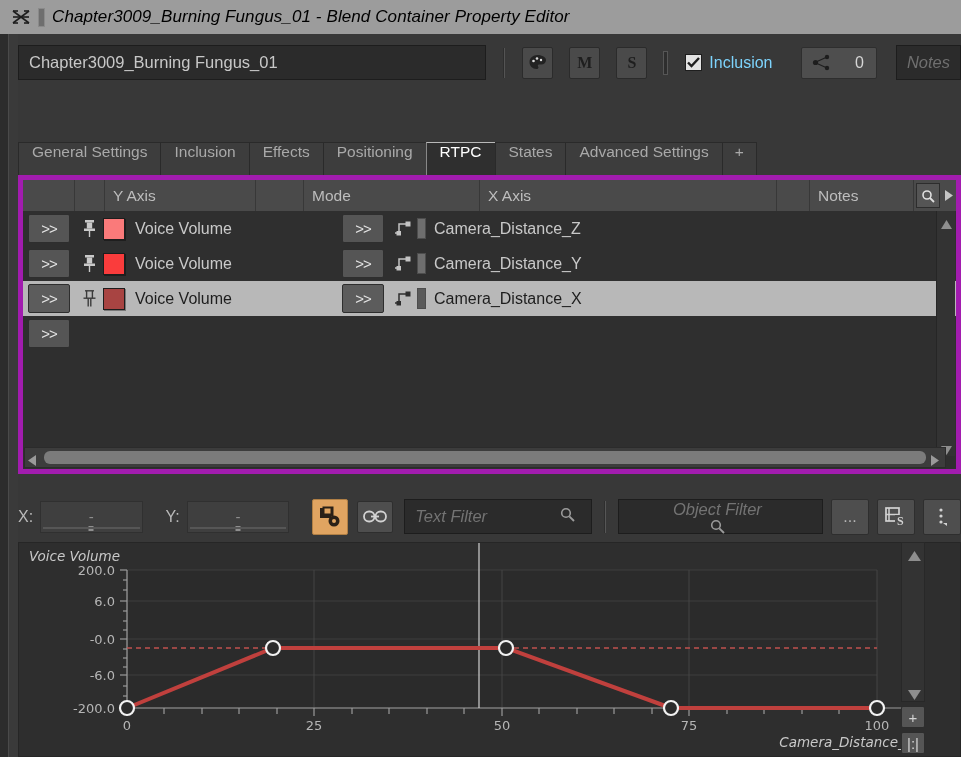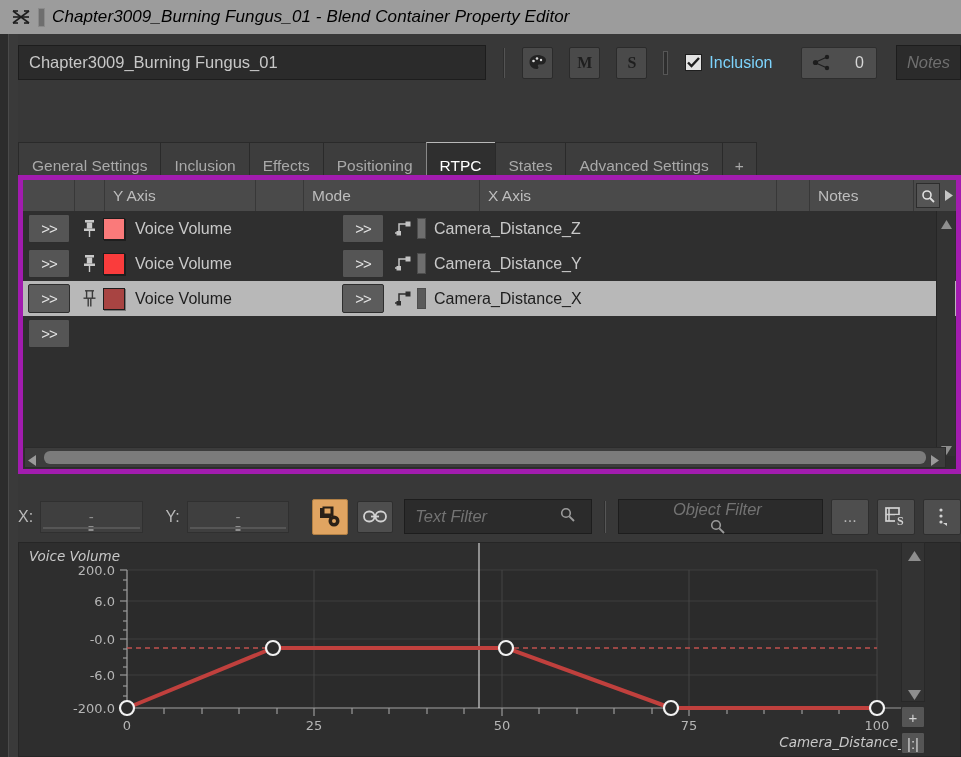--- a/index.html
+++ b/index.html
@@ -88,21 +88,21 @@
   }
 
   
   .tabs {
     position: absolute; left: 18px; top: 108px; height: 33px;
     display: flex; align-items: flex-end;
   }
   .tab {
     height: 33px; padding: 0 13px; background: #3d3d3d;
     border: 1px solid #2a2a2a; border-bottom: none; margin-right: -1px;
-    display: flex; align-items: flex-end; color: #a9a9a9; font-size: 15.5px;
+    display: flex; align-items: flex-start; color: #a9a9a9; font-size: 15.5px;
   }
   .tab.active {
     background: #2f2f2f; color: #ffffff;
     border-top: 1px solid #b8b8b8;
     border-left: 1px solid #888; border-right: 1px solid #888;
   }
   .tab.plus { padding: 0 12px; color: #a9a9a9; }
 
   
   .list-panel {

